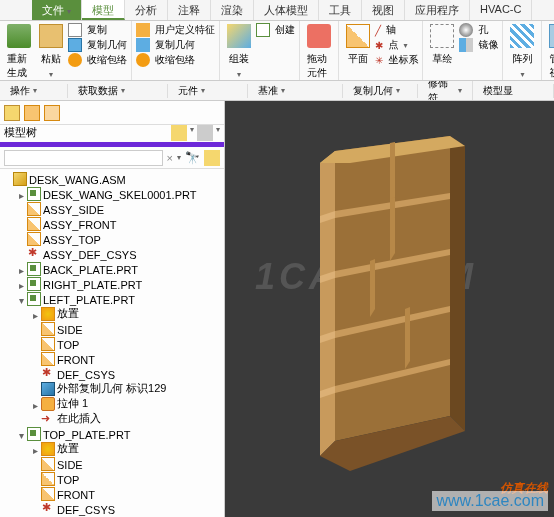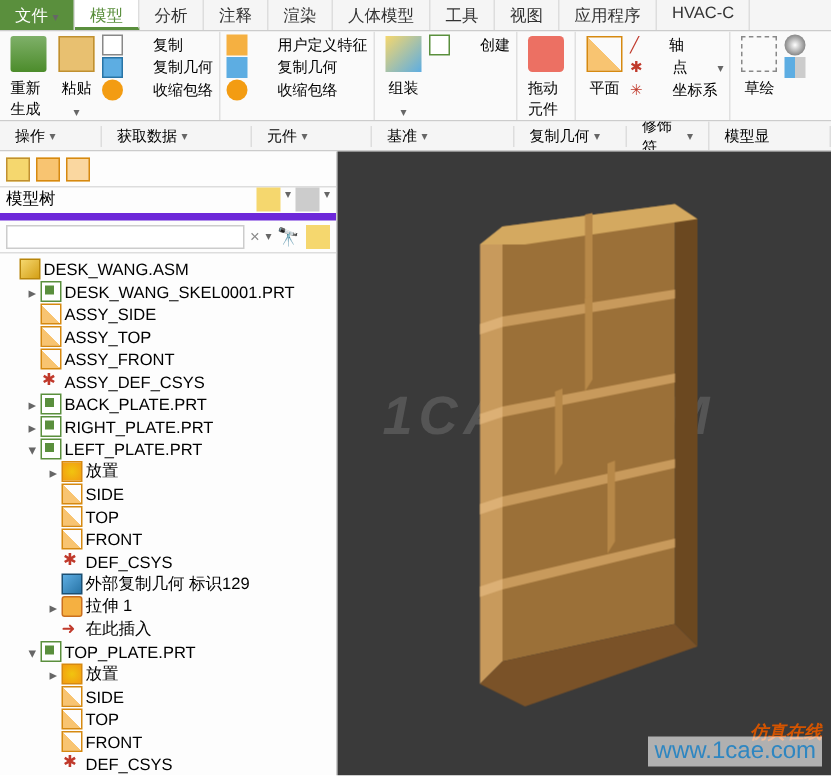--- a/index.html
+++ b/index.html
@@ -1,32 +1,32 @@
 <!DOCTYPE html>
 <html><head>
 <meta charset="utf-8">
 <style>
 * { margin: 0; padding: 0; box-sizing: border-box; font-family: "Microsoft YaHei", Arial, sans-serif; }
 body { width: 554px; height: 517px; overflow: hidden; background: #fff; font-size: 11px; }
 
 
 .tabbar { display: flex; background: #f5f5f5; height: 21px; border-bottom: 1px solid #ccc; }
 .tab { padding: 3px 10px; border-right: 1px solid #ddd; color: #333; cursor: pointer; font-size: 11px; }
-.tab.file { background: #5a8f3d; color: #fff; }
+.tab.file { background: #5a8f3d; color: #fff; margin-left: 32px; }
 .tab.active { background: #fff; border-bottom: 2px solid #5a8f3d; color: #5a8f3d; }
 
 
 .ribbon { display: flex; background: #fafafa; height: 60px; border-bottom: 1px solid #ccc; overflow: hidden; }
 .group { display: flex; flex-direction: column; padding: 2px 4px; border-right: 1px solid #e0e0e0; }
 .group .btns { display: flex; gap: 2px; flex: 1; align-items: flex-start; }
 .rbtn { display: flex; flex-direction: column; align-items: center; padding: 1px 3px; cursor: pointer; font-size: 10px; gap: 4px; }
 .rbtn .ricon { width: 16px; height: 16px; }
 .rbtn.big .ricon { width: 24px; height: 24px; }
 .smallcol { display: flex; flex-direction: column; gap: 1px; }
-.srow { display: flex; align-items: center; gap: 20px; font-size: 10px; cursor: pointer; white-space: nowrap; }
+.srow { display: flex; align-items: center; gap: 5px; font-size: 10px; cursor: pointer; white-space: nowrap; }
 .srow .ricon { width: 14px; height: 14px; }
 .dd { font-size: 8px; color: #666; }
 
 
 .toolbar { display: flex; height: 20px; background: #f5f5f5; border-bottom: 1px solid #ccc; font-size: 10px; align-items: center; overflow: hidden; }
 .tgroup { padding: 0 10px; border-right: 1px solid #ddd; display: flex; align-items: center; gap: 3px; }
 
 
 .main { display: flex; height: 416px; }
 .sidebar { width: 225px; background: #fdfdfd; border-right: 1px solid #ccc; display: flex; flex-direction: column; }
@@ -281,26 +281,26 @@
           <span>DESK_WANG_SKEL0001.PRT</span>
         </div>
         <div class="node ind1">
           <span class="toggle"></span>
           <span class="ticon i-pln"></span>
           <span>ASSY_SIDE</span>
         </div>
         <div class="node ind1">
           <span class="toggle"></span>
           <span class="ticon i-pln"></span>
+          <span>ASSY_FRONT</span>
+        </div>
+        <div class="node ind1">
+          <span class="toggle"></span>
+          <span class="ticon i-pln"></span>
           <span>ASSY_TOP</span>
-        </div>
-        <div class="node ind1">
-          <span class="toggle"></span>
-          <span class="ticon i-pln"></span>
-          <span>ASSY_FRONT</span>
         </div>
         <div class="node ind1">
           <span class="toggle"></span>
           <span class="ticon i-cs"></span>
           <span>ASSY_DEF_CSYS</span>
         </div>
         <div class="node ind1">
           <span class="toggle">▸</span>
           <span class="ticon i-prt"></span>
           <span>BACK_PLATE.PRT</span>

